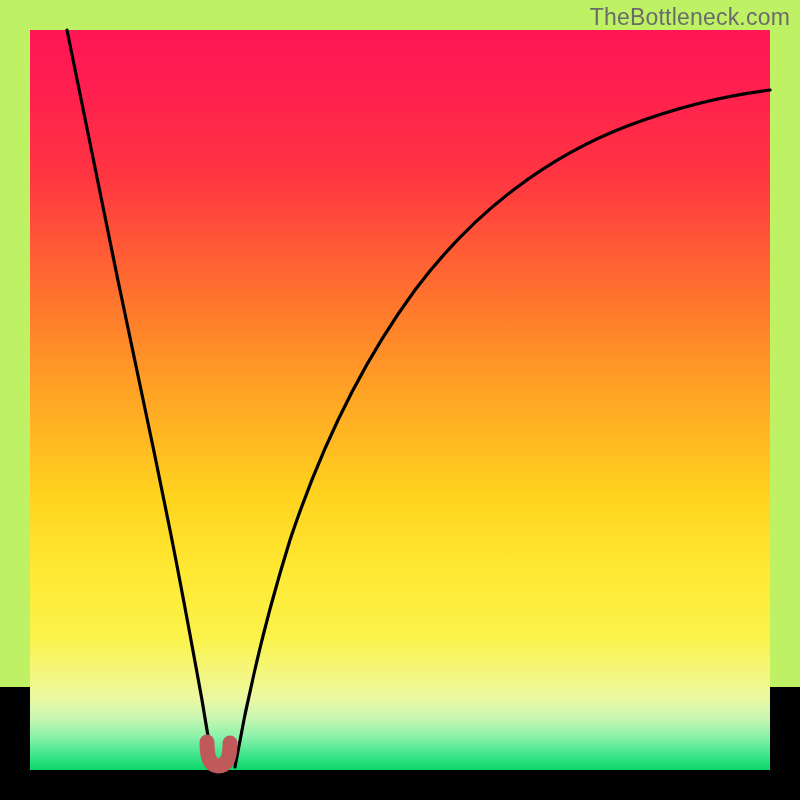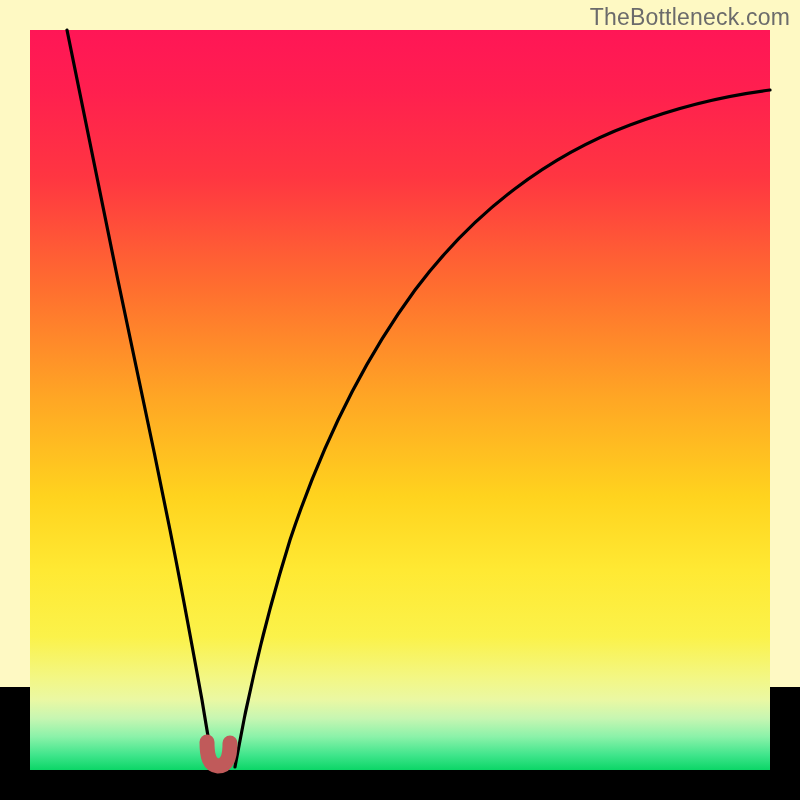--- a/index.html
+++ b/index.html
@@ -10,21 +10,21 @@
     overflow: hidden;
     background: #000;
     font-family: Arial, Helvetica, sans-serif;
   }
   .frame {
     position: absolute;
     left: 0;
     top: 0;
     width: 800px;
     height: 687px;
-    background: #fef9c3;
+    background: #bef264;
   }
   .plot {
     position: absolute;
     left: 30px;
     top: 30px;
     width: 740px;
     height: 740px;
     
     background: linear-gradient(
       to bottom,

